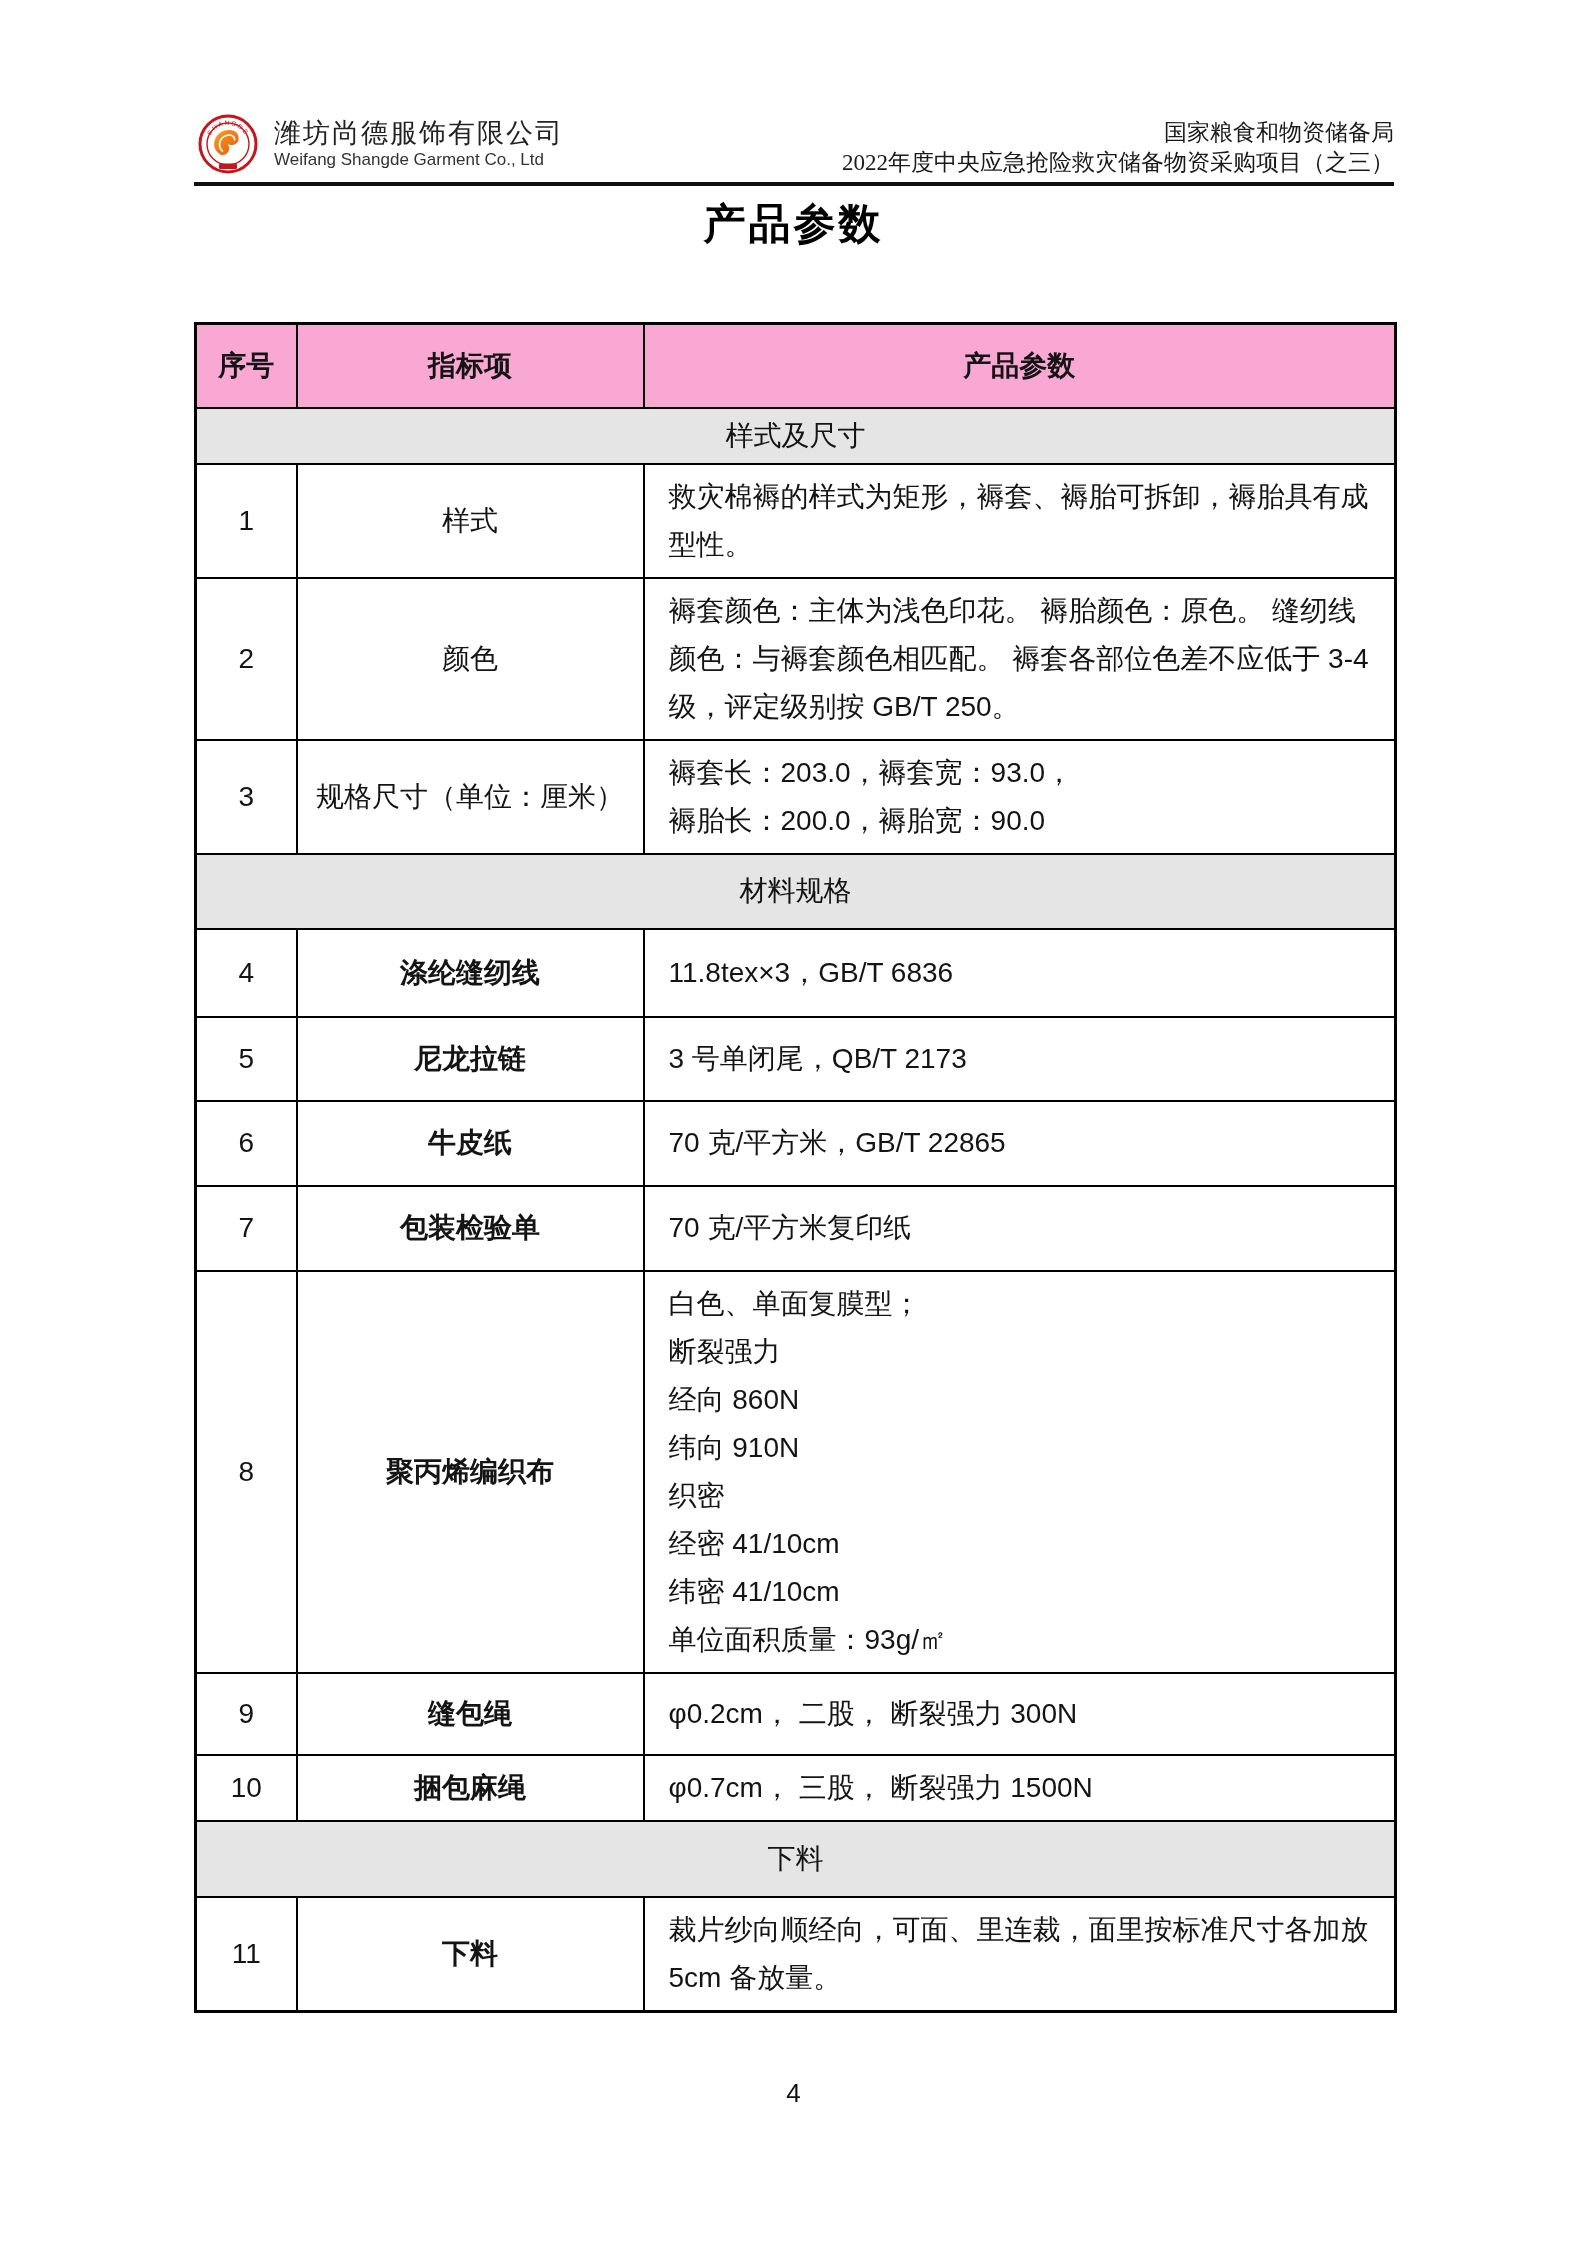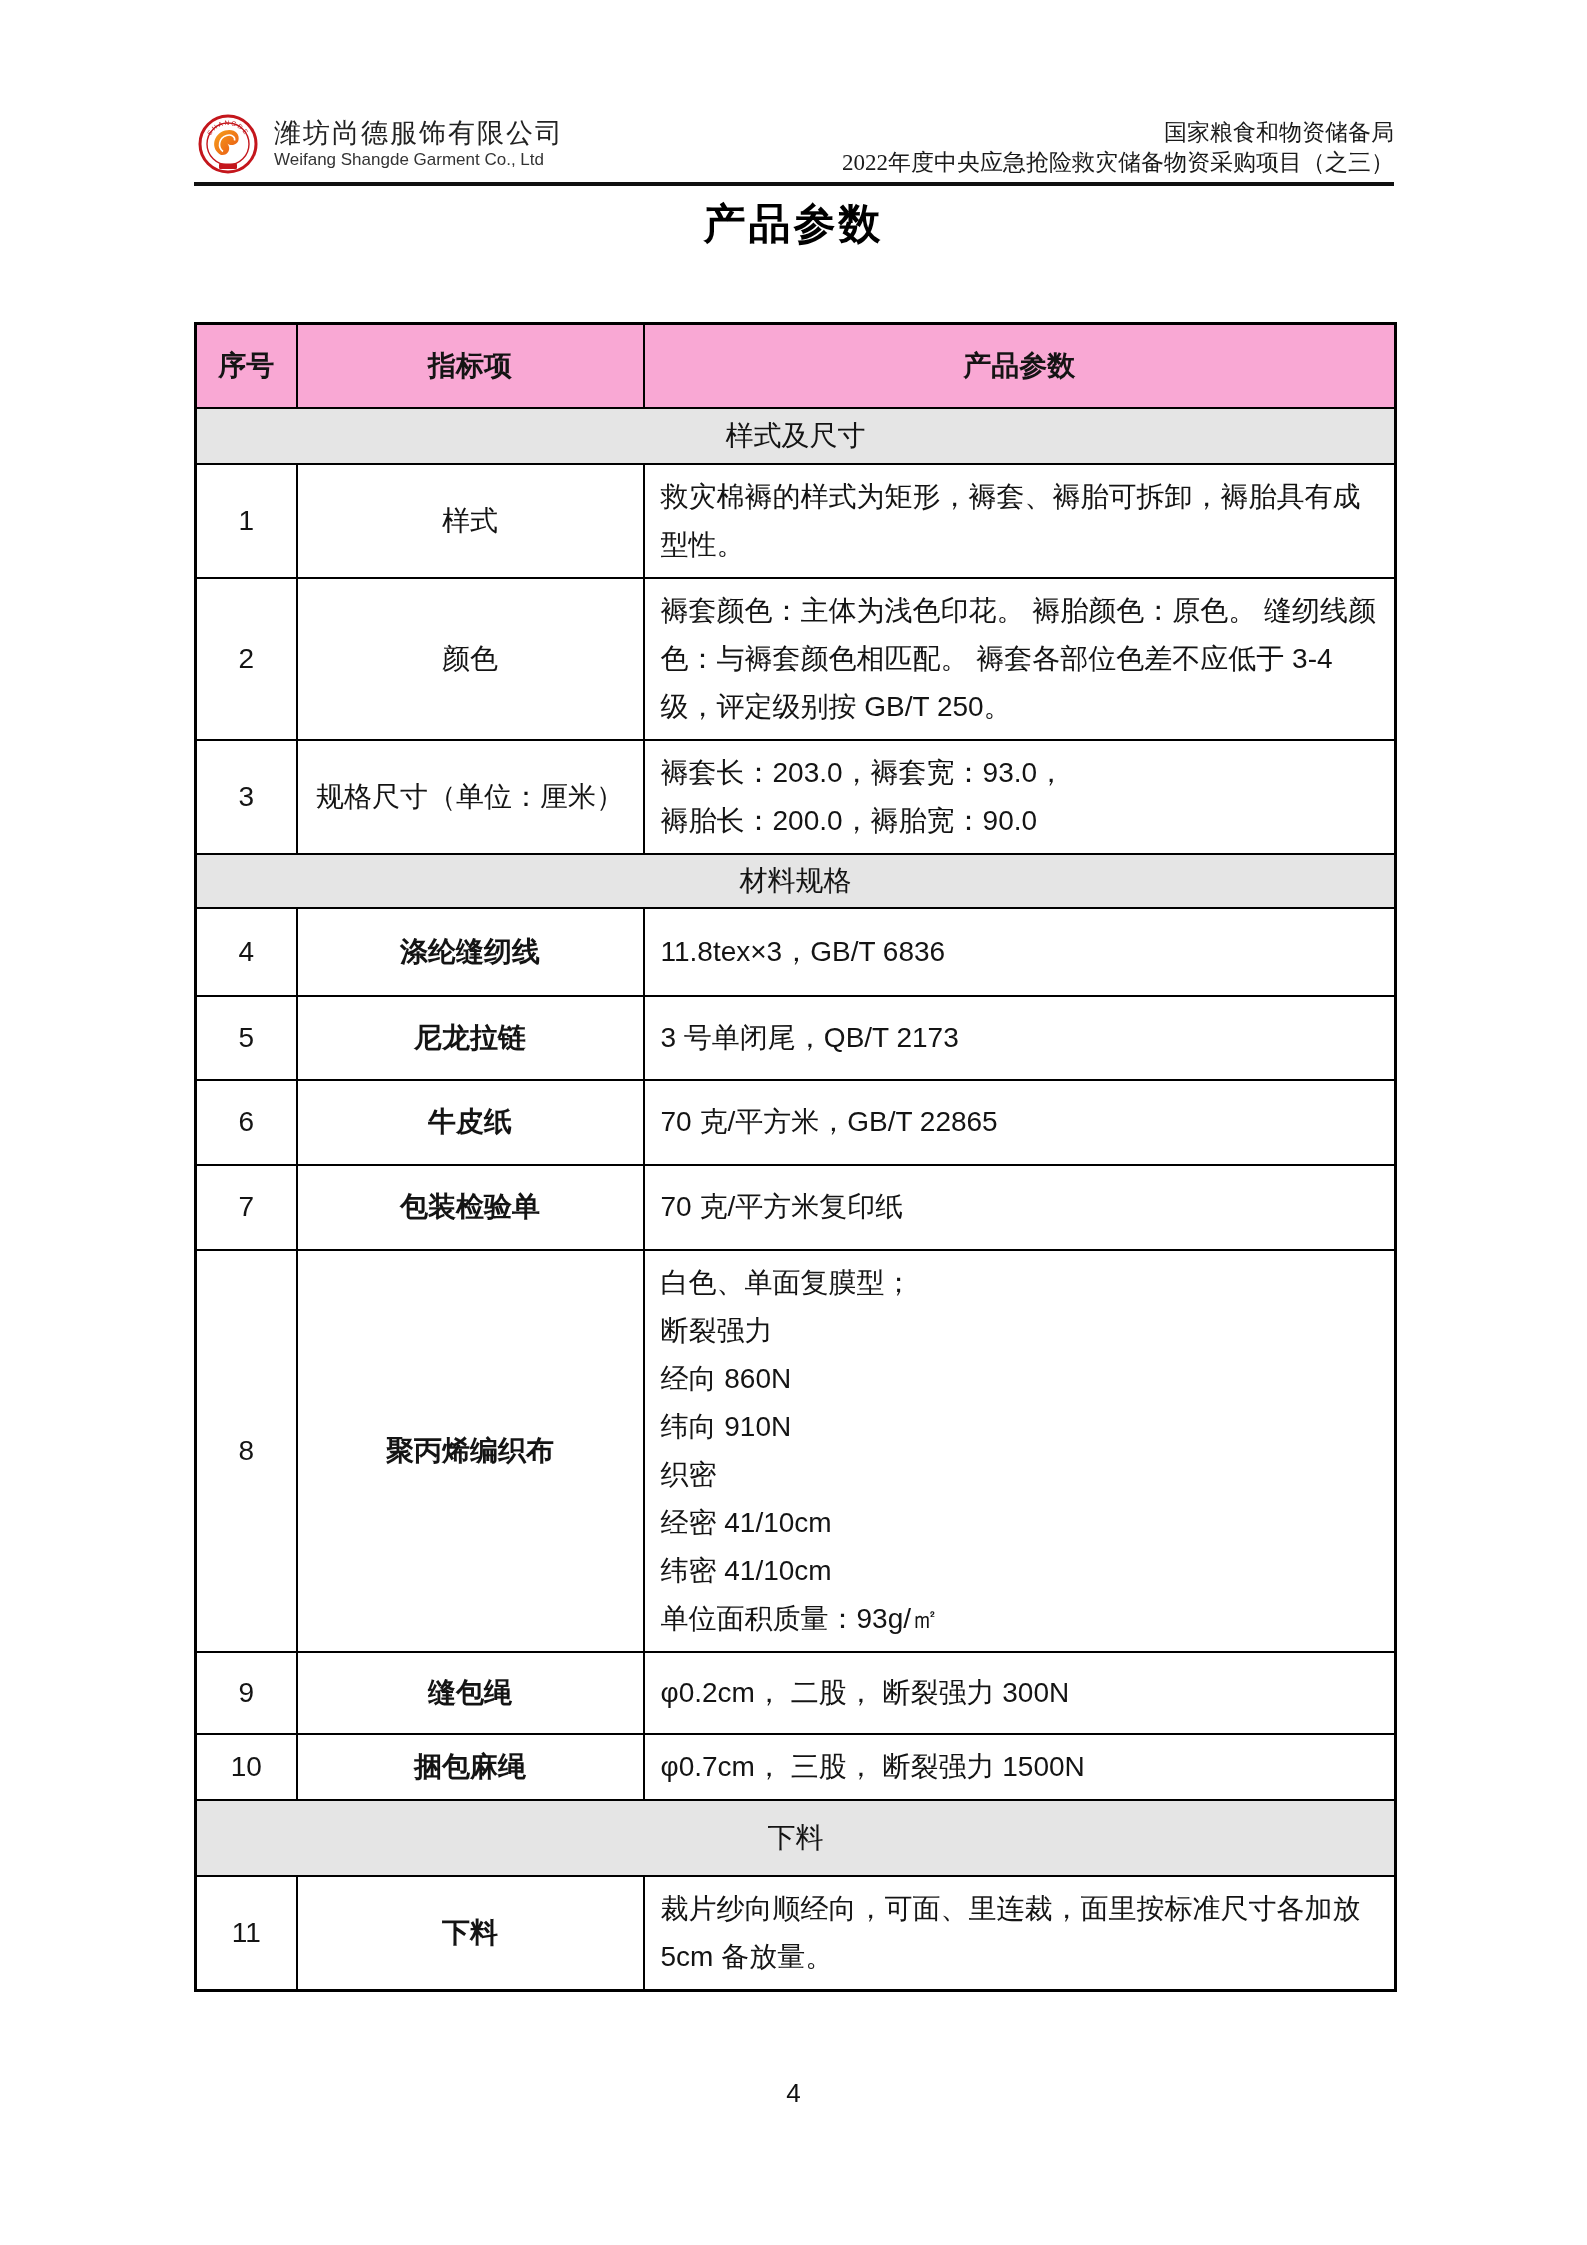--- a/index.html
+++ b/index.html
@@ -50,21 +50,21 @@
     font-weight:bold;
     text-align:center;
   }
   td.section {
     background:#E5E5E5;
     text-align:center;
   }
   td.c-num  { text-align:center; font-size:30px; }
   td.c-item { text-align:center; padding:12px 8px; }
   td.c-item.b { font-weight:bold; }
-  td.c-param { text-align:left; padding:8px 16px;border-radius:20px; }
+  td.c-param { text-align:left; padding:8px 24px;border-radius:20px; }
   .param-line { line-height:48px; white-space:pre-wrap; }
   
   .page-num {
     position:absolute; left:0; top:2078px; width:100%;
     text-align:center; font-size:26px; color:#111;
   }
 </style>
 </head>
 <body>
 
@@ -133,21 +133,21 @@
           </td>
         </tr>
         <tr style="height: 93px;">
           <td class="c-num">3</td>
           <td class="c-item">规格尺寸（单位：厘米）</td>
           <td class="c-param">
             <div class="param-line">褥套长：203.0，褥套宽：93.0，</div>
             <div class="param-line">褥胎长：200.0，褥胎宽：90.0</div>
           </td>
         </tr>
-        <tr style="height: 54px;">
+        <tr style="height: 75px;">
           <td class="section" colspan="3">材料规格</td>
         </tr>
         <tr style="height: 88px;">
           <td class="c-num">4</td>
           <td class="c-item b">涤纶缝纫线</td>
           <td class="c-param">
             <div class="param-line">11.8tex×3，GB/T 6836</div>
           </td>
         </tr>
         <tr style="height: 84px;">

